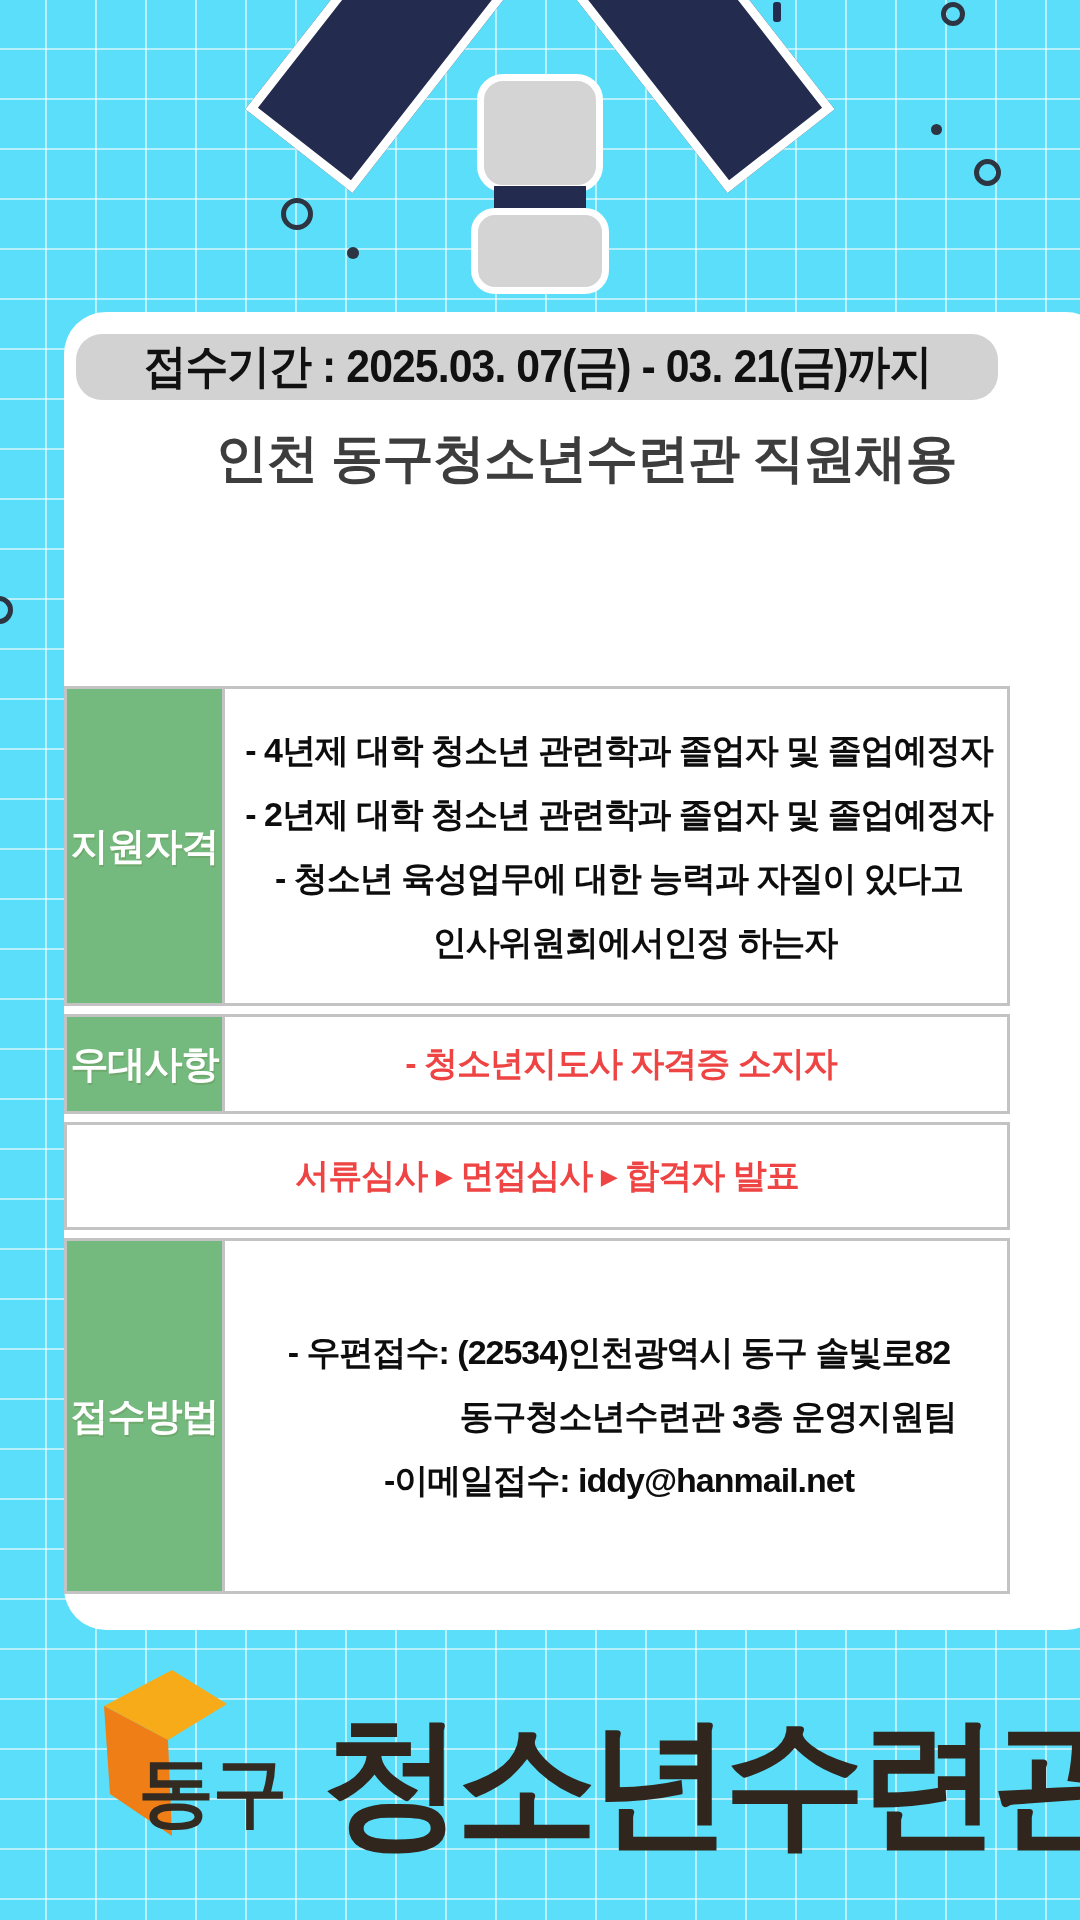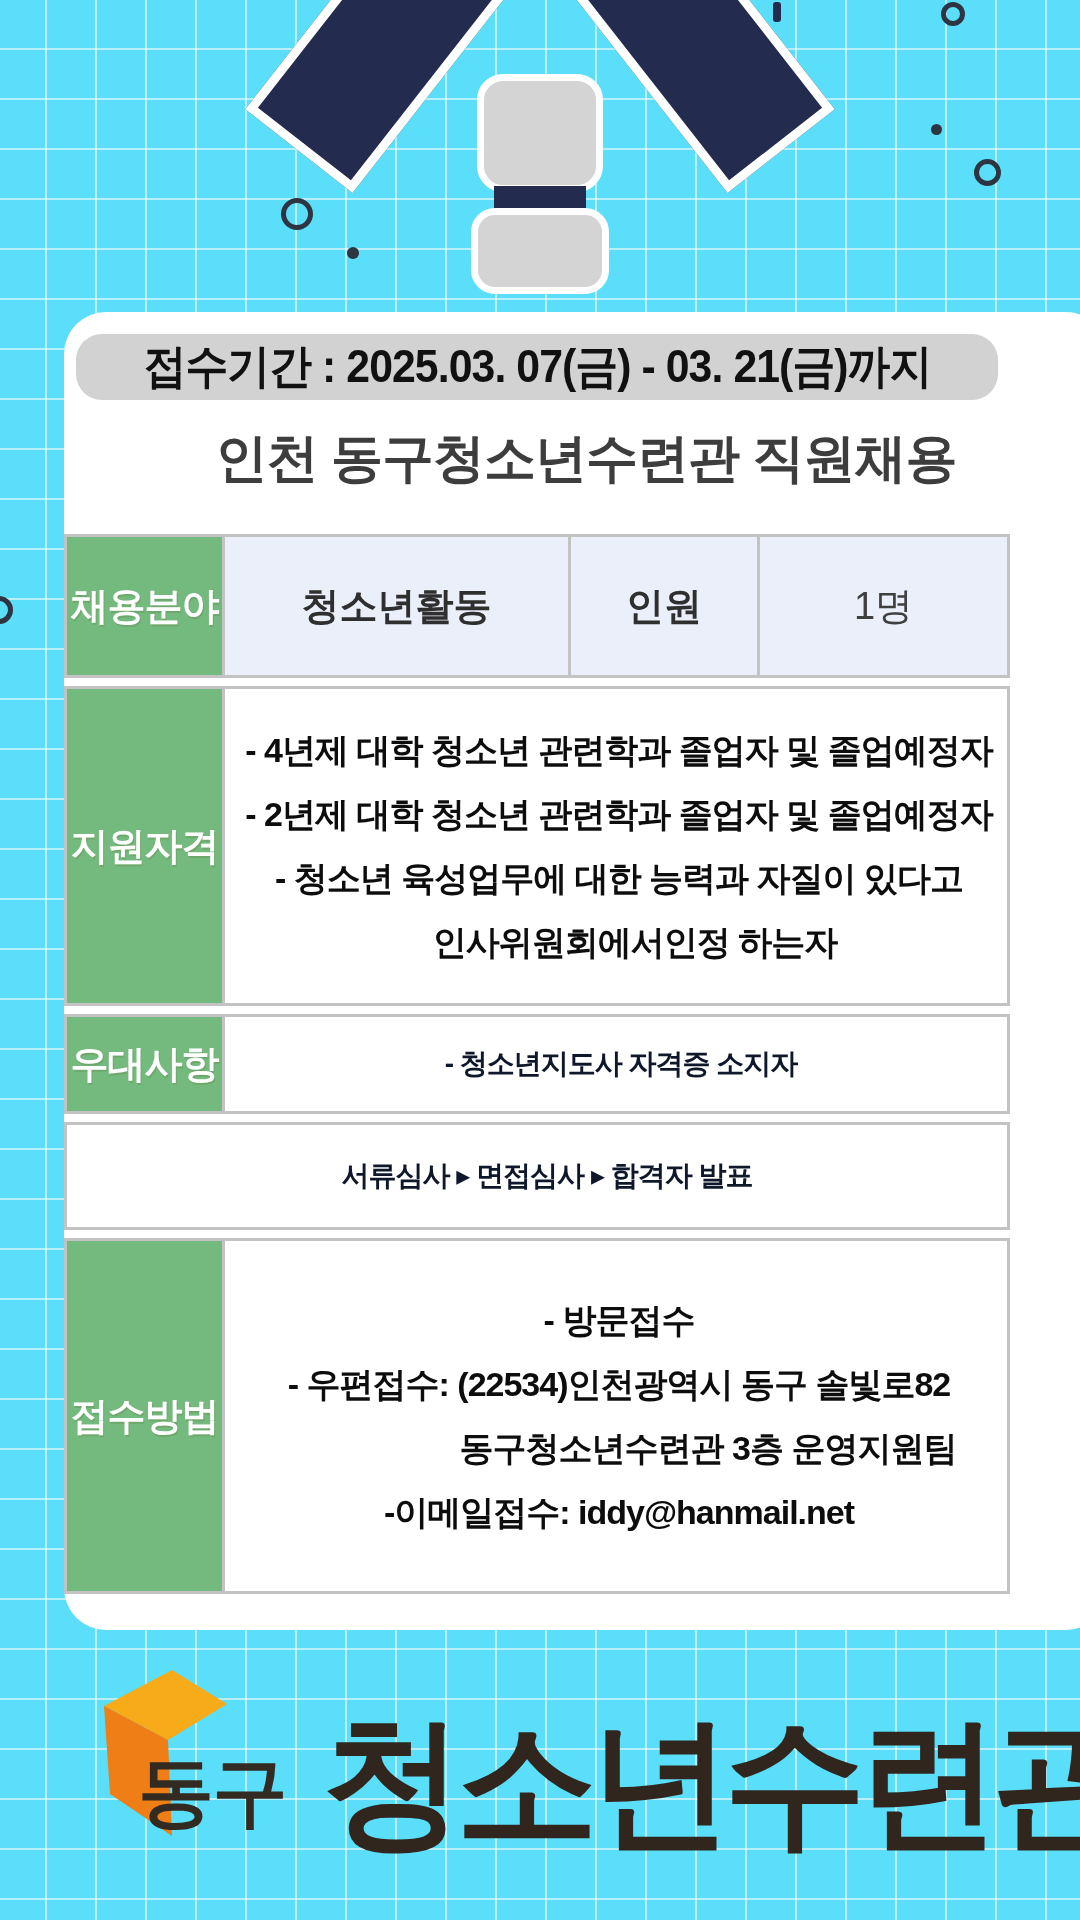--- a/index.html
+++ b/index.html
@@ -84,21 +84,21 @@
 
   .content-cell {
     flex:1 1 auto; flex-direction:column; align-items:center; justify-content:center;
     padding-left:6px; color:#0D0D0D;
   }
   .content-cell .line {
     font-size:34px; font-weight:800; line-height:64px; letter-spacing:-1px; white-space:nowrap;
   }
   .indent-sub   { padding-left:32px; }
   .indent-addr  { padding-left:178px; }
-  .single-line  { font-size:28px; font-weight:800; letter-spacing:-1px; color:#0f172a; }
+  .single-line  { font-size:34px; font-weight:800; letter-spacing:-1px; color:#ef4444; }
   .pad14 { padding-left:14px; }
   .pad4  { padding-left:4px; }
   .notice { color:#F0534E; }
 
   
   .logo-mark { position:absolute; left:92px; top:1668px; }
   .logo-unit {
     position:absolute; left:138px; top:1742px;
     font-size:76px; font-weight:900; color:#332A21; letter-spacing:-2px;
   }
@@ -133,26 +133,20 @@
   </svg>
 
   <div class="card">
 
     <div class="period-bar">
       <span>접수기간 : 2025.03. 07(금) - 03. 21(금)까지</span>
     </div>
 
     <div class="page-title">인천 동구청소년수련관 직원채용</div>
 
-    <div class="trow row-field">
-      <div class="cell label-cell">채용분야</div>
-      <div class="cell blue c-center cell-field">청소년활동</div>
-      <div class="cell blue c-center cell-count">인원</div>
-      <div class="cell blue c-center cell-value">1명</div>
-    </div>
 
     <div class="trow row-qual">
       <div class="cell label-cell">지원자격</div>
       <div class="cell content-cell">
         <div class="line">- 4년제 대학 청소년 관련학과 졸업자 및 졸업예정자</div>
         <div class="line">- 2년제 대학 청소년 관련학과 졸업자 및 졸업예정자</div>
         <div class="line">- 청소년 육성업무에 대한 능력과 자질이 있다고</div>
         <div class="line indent-sub">인사위원회에서인정 하는자</div>
       </div>
     </div>
@@ -166,21 +160,20 @@
 
     <div class="trow row-select">
       <div class="cell content-cell">
         <div class="single-line pad14">서류심사 ▸ 면접심사 ▸ 합격자 발표</div>
       </div>
     </div>
 
     <div class="trow row-apply">
       <div class="cell label-cell">접수방법</div>
       <div class="cell content-cell">
-        <div class="line">- 방문접수</div>
         <div class="line">- 우편접수: (22534)인천광역시 동구 솔빛로82</div>
         <div class="line indent-addr">동구청소년수련관 3층 운영지원팀</div>
         <div class="line">-이메일접수: iddy@hanmail.net</div>
       </div>
     </div>
 
   </div>
 
   <svg class="logo-mark" width="138" height="172" viewBox="0 0 138 172">
     <polygon points="80,2 135,36 76,72 12,38" fill="#F7AB18"></polygon>

